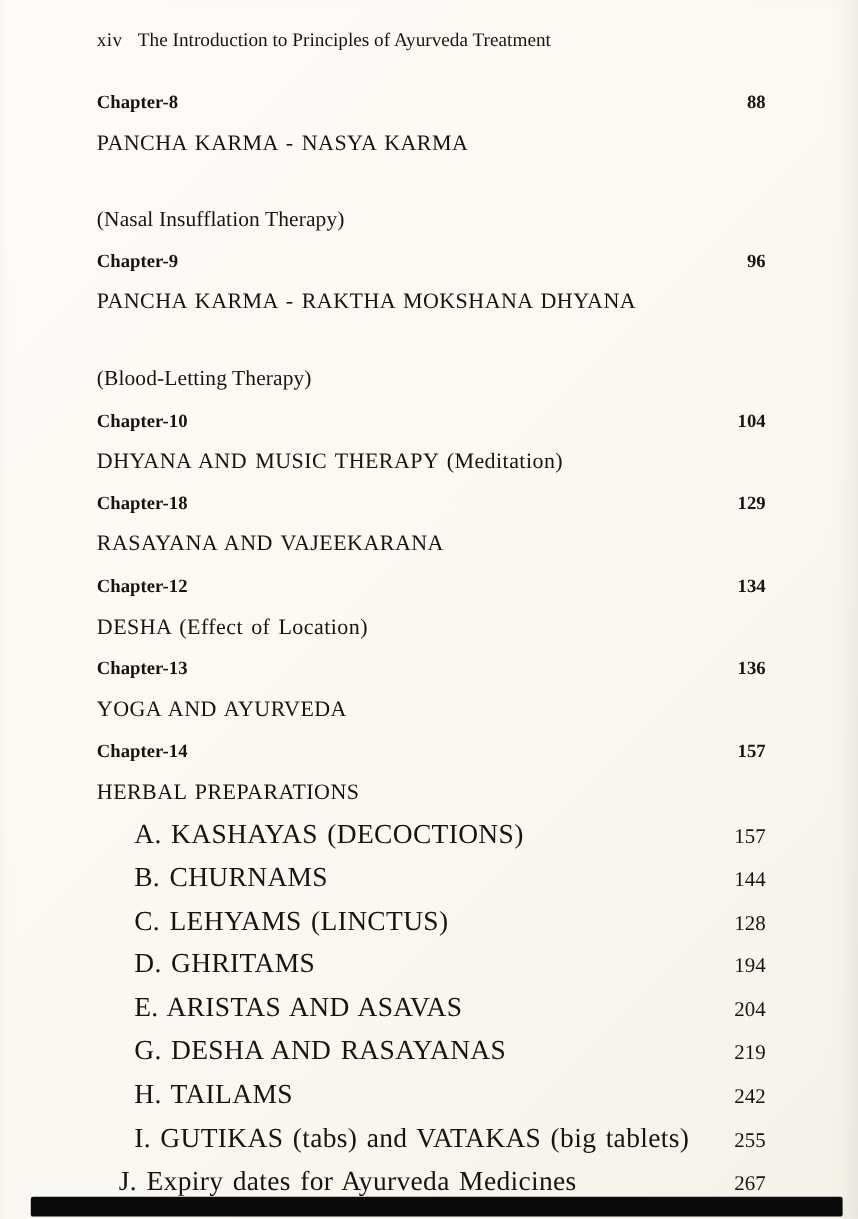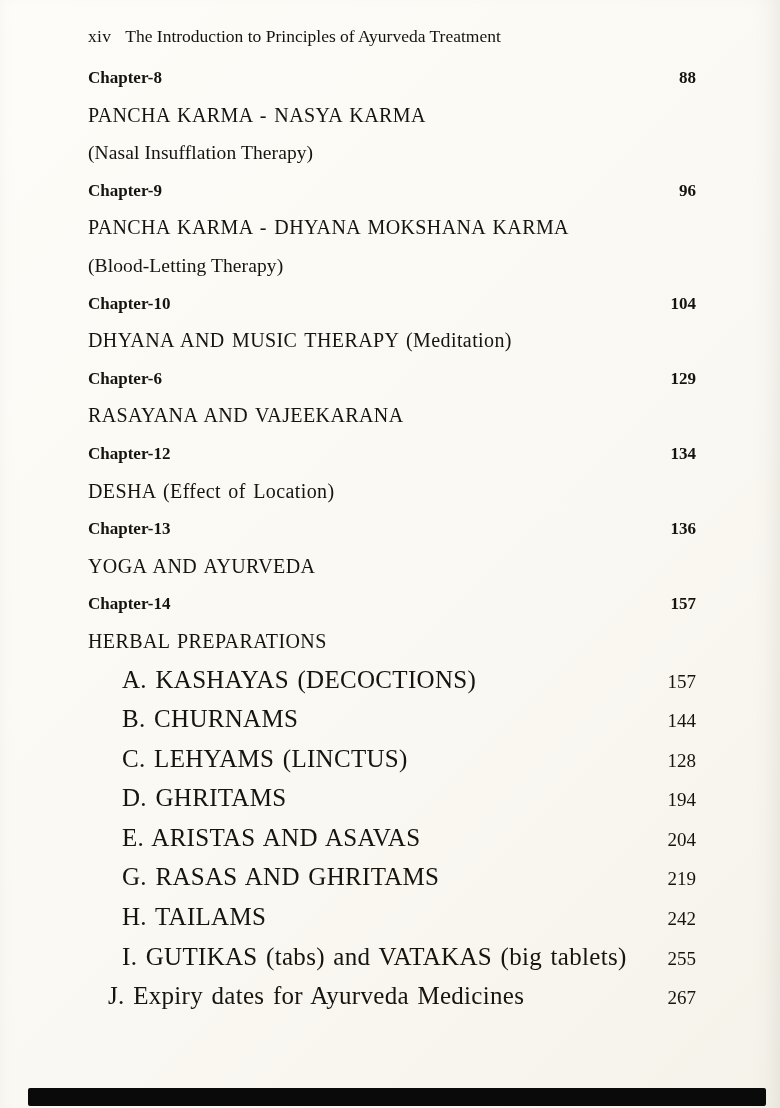--- a/index.html
+++ b/index.html
@@ -14,21 +14,21 @@
     box-shadow: inset -20px 0 28px -20px rgba(0,0,0,0.10), inset 10px 0 18px -14px rgba(0,0,0,0.05);
   }
   .page-inner {
     padding: 24px 84px 0 88px;
   }
   .running-header {
     display: flex;
     align-items: baseline;
     gap: 14px;
     font-size: 17.5px;
-    margin-bottom: 11px;
+    margin-bottom: 26px;
     line-height: 24px;
   }
   .running-header .folio { letter-spacing: 0.3px; }
   .toc { display: block; }
   .row {
     display: flex;
     justify-content: space-between;
     align-items: baseline;
     line-height: 37.6px;
     white-space: nowrap;
@@ -40,20 +40,21 @@
     font-size: 17px;
   }
   .subtitle .t {
     font-size: 20px;
     letter-spacing: 0.4px;
     word-spacing: 2px;
   }
   .paren .t {
     font-size: 19.5px;
     letter-spacing: 0.1px;
+    margin-top: 32px;
   }
   .item { padding-left: 34px; }
   .item .t { font-size: 25px; letter-spacing: 0.3px; word-spacing: 2px; }
   .item .p { font-size: 19px; }
   .item.indent-sm { padding-left: 20px; }
   .scan-bar {
     position: absolute;
     left: 28px;
     right: 14px;
     bottom: 2px;
@@ -83,36 +84,36 @@
     </div>
     <div class="row paren">
       <span class="t">(Nasal Insufflation Therapy)</span>
     </div>
 
     <div class="row chapter">
       <span class="t">Chapter-9</span>
       <span class="p">96</span>
     </div>
     <div class="row subtitle">
-      <span class="t">PANCHA KARMA - DHYANA MOKSHANA KARMA</span>
+      <span class="t">PANCHA KARMA - RAKTHA MOKSHANA DHYANA</span>
     </div>
     <div class="row paren">
       <span class="t">(Blood-Letting Therapy)</span>
     </div>
 
     <div class="row chapter">
       <span class="t">Chapter-10</span>
       <span class="p">104</span>
     </div>
     <div class="row subtitle">
       <span class="t">DHYANA AND MUSIC THERAPY (Meditation)</span>
     </div>
 
     <div class="row chapter">
-      <span class="t">Chapter-6</span>
+      <span class="t">Chapter-18</span>
       <span class="p">129</span>
     </div>
     <div class="row subtitle">
       <span class="t">RASAYANA AND VAJEEKARANA</span>
     </div>
 
     <div class="row chapter">
       <span class="t">Chapter-12</span>
       <span class="p">134</span>
     </div>
@@ -150,21 +151,21 @@
     </div>
     <div class="row item">
       <span class="t">D. GHRITAMS</span>
       <span class="p">194</span>
     </div>
     <div class="row item">
       <span class="t">E. ARISTAS AND ASAVAS</span>
       <span class="p">204</span>
     </div>
     <div class="row item">
-      <span class="t">G. RASAS AND GHRITAMS</span>
+      <span class="t">G. DESHA AND RASAYANAS</span>
       <span class="p">219</span>
     </div>
     <div class="row item">
       <span class="t">H. TAILAMS</span>
       <span class="p">242</span>
     </div>
     <div class="row item">
       <span class="t">I. GUTIKAS (tabs) and VATAKAS (big tablets)</span>
       <span class="p">255</span>
     </div>

